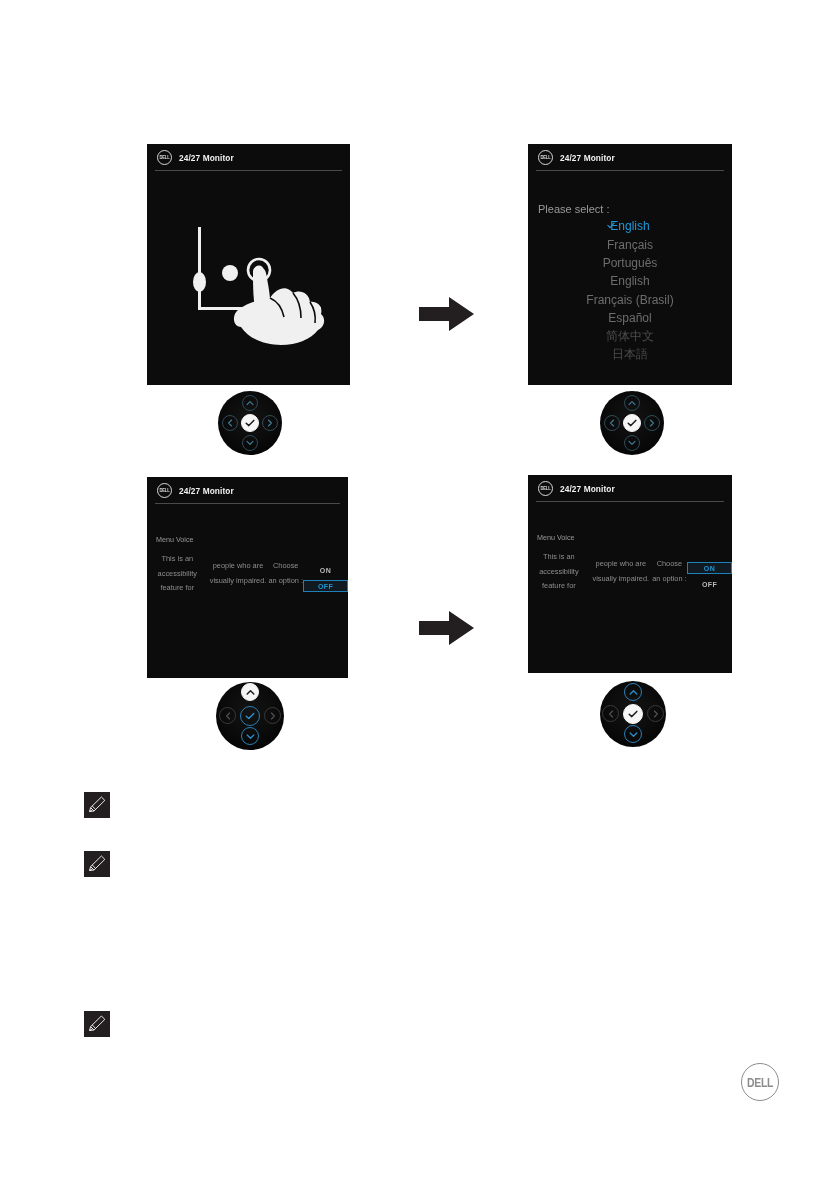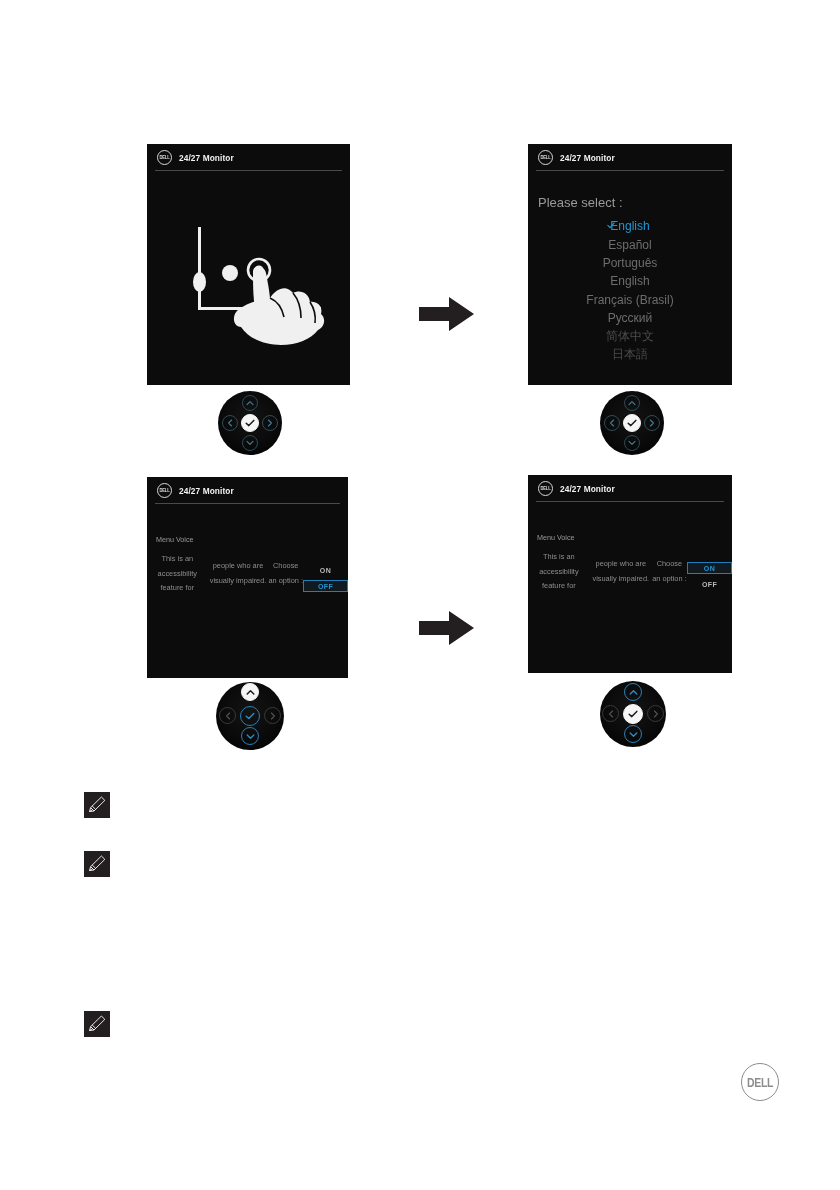--- a/index.html
+++ b/index.html
@@ -63,22 +63,22 @@
   
   .hand-wrap {
     position: absolute;
     left: 0; right: 0; top: 38px;
     display: flex; justify-content: center;
   }
 
   
   .please-select {
     position: absolute;
-    left: 10px; top: 24px;
-    font-size: 13px;
+    left: 10px; top: 32px;
+    font-size: 11px;
     color: #9a9a9a;
     text-align: center;
   }
   .lang-list {
     position: absolute;
     left: 0; right: 0; top: 46px;
     display: flex;
     flex-direction: column;
   }
   .lang-row {
@@ -306,37 +306,37 @@
         <div class="lang-row selected">
           <span class="lang-check">
             <svg width="8" height="7" viewBox="0 0 8 7">
                 <path d="M0.8 3.4 L3 5.6 L7.2 0.9" fill="none" stroke="#2196d6" stroke-width="1.1" stroke-linecap="round" stroke-linejoin="round"></path>
               </svg>
           </span>
           <span class="lang-label">English</span>
         </div>
 
         <div class="lang-row">
-          <span class="lang-label">Español</span>
+          <span class="lang-label">Français</span>
         </div>
 
         <div class="lang-row">
           <span class="lang-label">Português</span>
         </div>
 
         <div class="lang-row">
           <span class="lang-label">English</span>
         </div>
 
         <div class="lang-row">
           <span class="lang-label">Français (Brasil)</span>
         </div>
 
         <div class="lang-row">
-          <span class="lang-label">Русский</span>
+          <span class="lang-label">Español</span>
         </div>
 
         <div class="lang-row dim">
           <span class="lang-label">简体中文</span>
         </div>
 
         <div class="lang-row dim">
           <span class="lang-label">日本語</span>
         </div>
 

